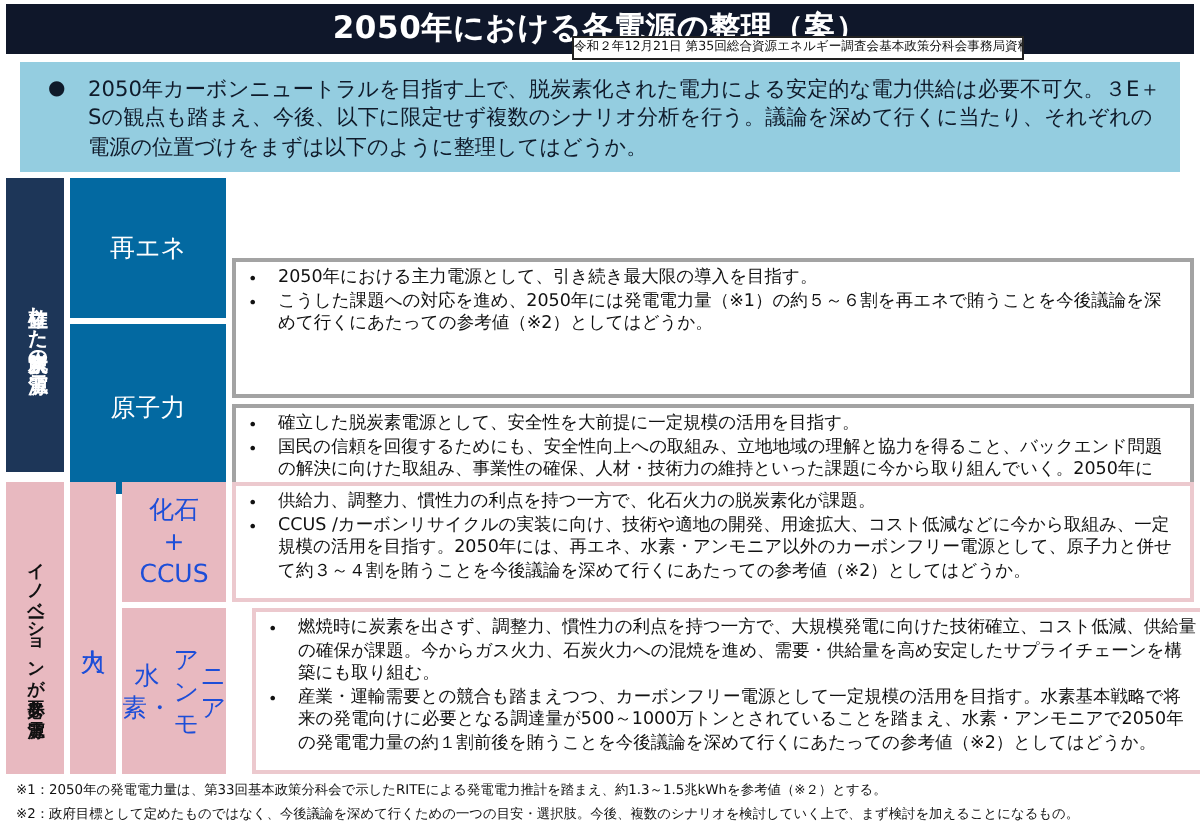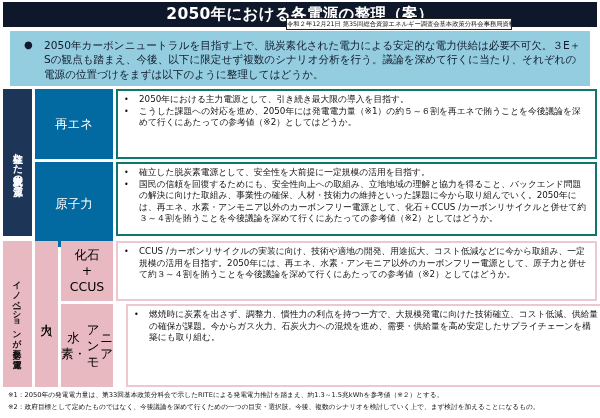--- a/index.html
+++ b/index.html
@@ -30,27 +30,27 @@
       letter-spacing: 0px;
     }
     .cat-blue { background: #1d3658; color: #fff; font-size: 9.8px; }
     .cat-pink { background: #e8b9c0; color: #111; font-size: 8.6px; }
 
     .label-cell {
       position: absolute; display: flex; align-items: center; justify-content: center;
       text-align: center;
     }
     .label-blue { background: #0369a1; color: #fff; font-size: 12.5px; }
-    .label-pink { background: #e8b9c0; color: #000000; font-size: 12.5px; line-height: 16px; }
+    .label-pink { background: #e8b9c0; color: #1d4ed8; font-size: 12.5px; line-height: 16px; }
 
     .content-box {
       position: absolute; background: #fff; font-size: 8.75px; line-height: 11.6px;
       padding: 3px 6px 2px 6px; color: #111;
     }
-    .content-blue { border: 2px solid #0f766e; }
+    .content-blue { border: 2px solid #a3a3a3; margin-top: 40px; }
     .content-pink { border: 2px solid #ecc9ce; }
     .content-box ul { list-style: none; }
     .content-box li { position: relative; padding-left: 15px; }
     .content-box li::before {
       content: "•"; position: absolute; left: 0; top: 0; font-size: 8px;
     }
 
     .footnotes {
       position: absolute; left: 8px; top: 389px; font-size: 6.7px; line-height: 12px; color: #111;
       white-space: nowrap;
@@ -90,31 +90,33 @@
   <span>火力</span>
 </div>
 
 <div class="label-cell label-pink" style="left:61px; top:241px; width:52px; height:60px; flex-direction:column;">
   <span>化石</span>
   <span>+</span>
   <span>CCUS</span>
 </div>
 <div class="content-box content-pink" style="left:116px; top:241px; width:481px; height:60px;">
   <ul>
+    <li>供給力、調整力、慣性力の利点を持つ一方で、化石火力の脱炭素化が課題。</li>
     <li>CCUS /カーボンリサイクルの実装に向け、技術や適地の開発、用途拡大、コスト低減などに今から取組み、一定規模の活用を目指す。2050年には、再エネ、水素・アンモニア以外のカーボンフリー電源として、原子力と併せて約３～４割を賄うことを今後議論を深めて行くにあたっての参考値（※2）としてはどうか。</li>
   </ul>
 </div>
 
 <div class="label-cell label-pink" style="left:61px; top:304px; width:52px; height:83px; flex-direction:row;">
   <span>水素・</span>
   <span>アンモ</span>
   <span>ニア</span>
 </div>
 <div class="content-box content-pink" style="left:116px; top:304px; width:481px; height:83px;margin-left:10px;">
   <ul>
     <li>燃焼時に炭素を出さず、調整力、慣性力の利点を持つ一方で、大規模発電に向けた技術確立、コスト低減、供給量の確保が課題。今からガス火力、石炭火力への混焼を進め、需要・供給量を高め安定したサプライチェーンを構築にも取り組む。</li>
+    <li>産業・運輸需要との競合も踏まえつつ、カーボンフリー電源として一定規模の活用を目指す。水素基本戦略で将来の発電向けに必要となる調達量が500～1000万トンとされていることを踏まえ、水素・アンモニアで2050年の発電電力量の約１割前後を賄うことを今後議論を深めて行くにあたっての参考値（※2）としてはどうか。</li>
   </ul>
 </div>
 
 <div class="footnotes">
   <div>※1：2050年の発電電力量は、第33回基本政策分科会で示したRITEによる発電電力推計を踏まえ、約1.3～1.5兆kWhを参考値（※２）とする。</div>
   <div>※2：政府目標として定めたものではなく、今後議論を深めて行くための一つの目安・選択肢。今後、複数のシナリオを検討していく上で、まず検討を加えることになるもの。</div>
 </div>
 
 </body></html>

